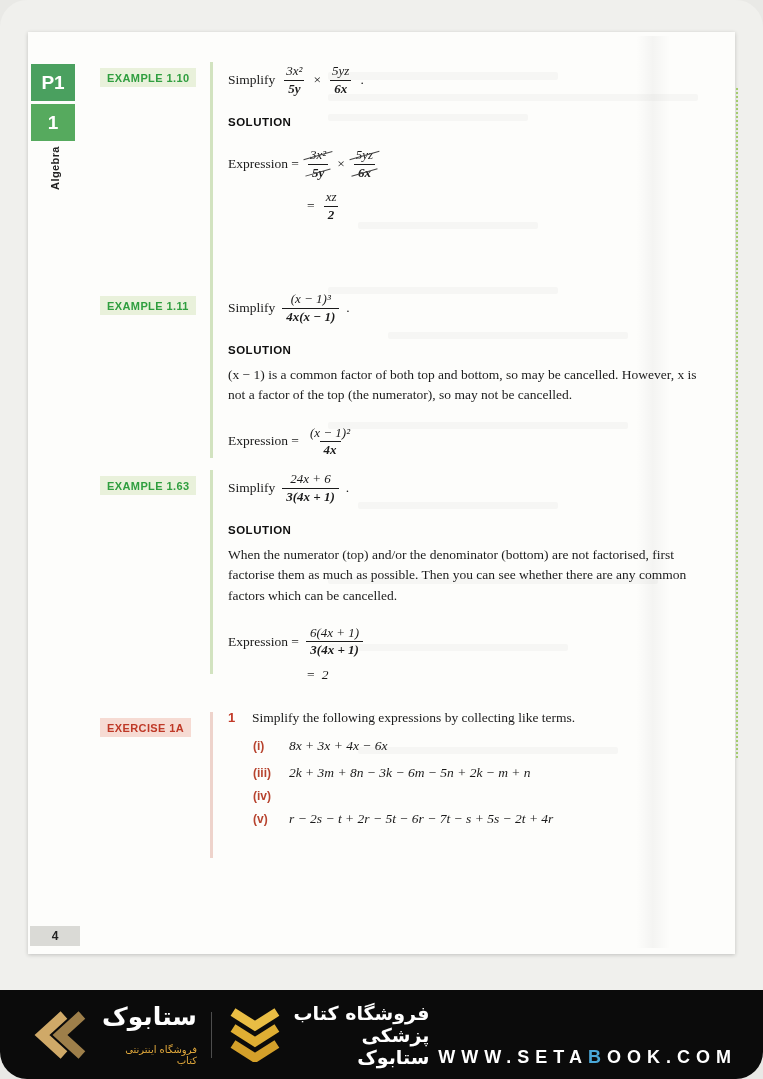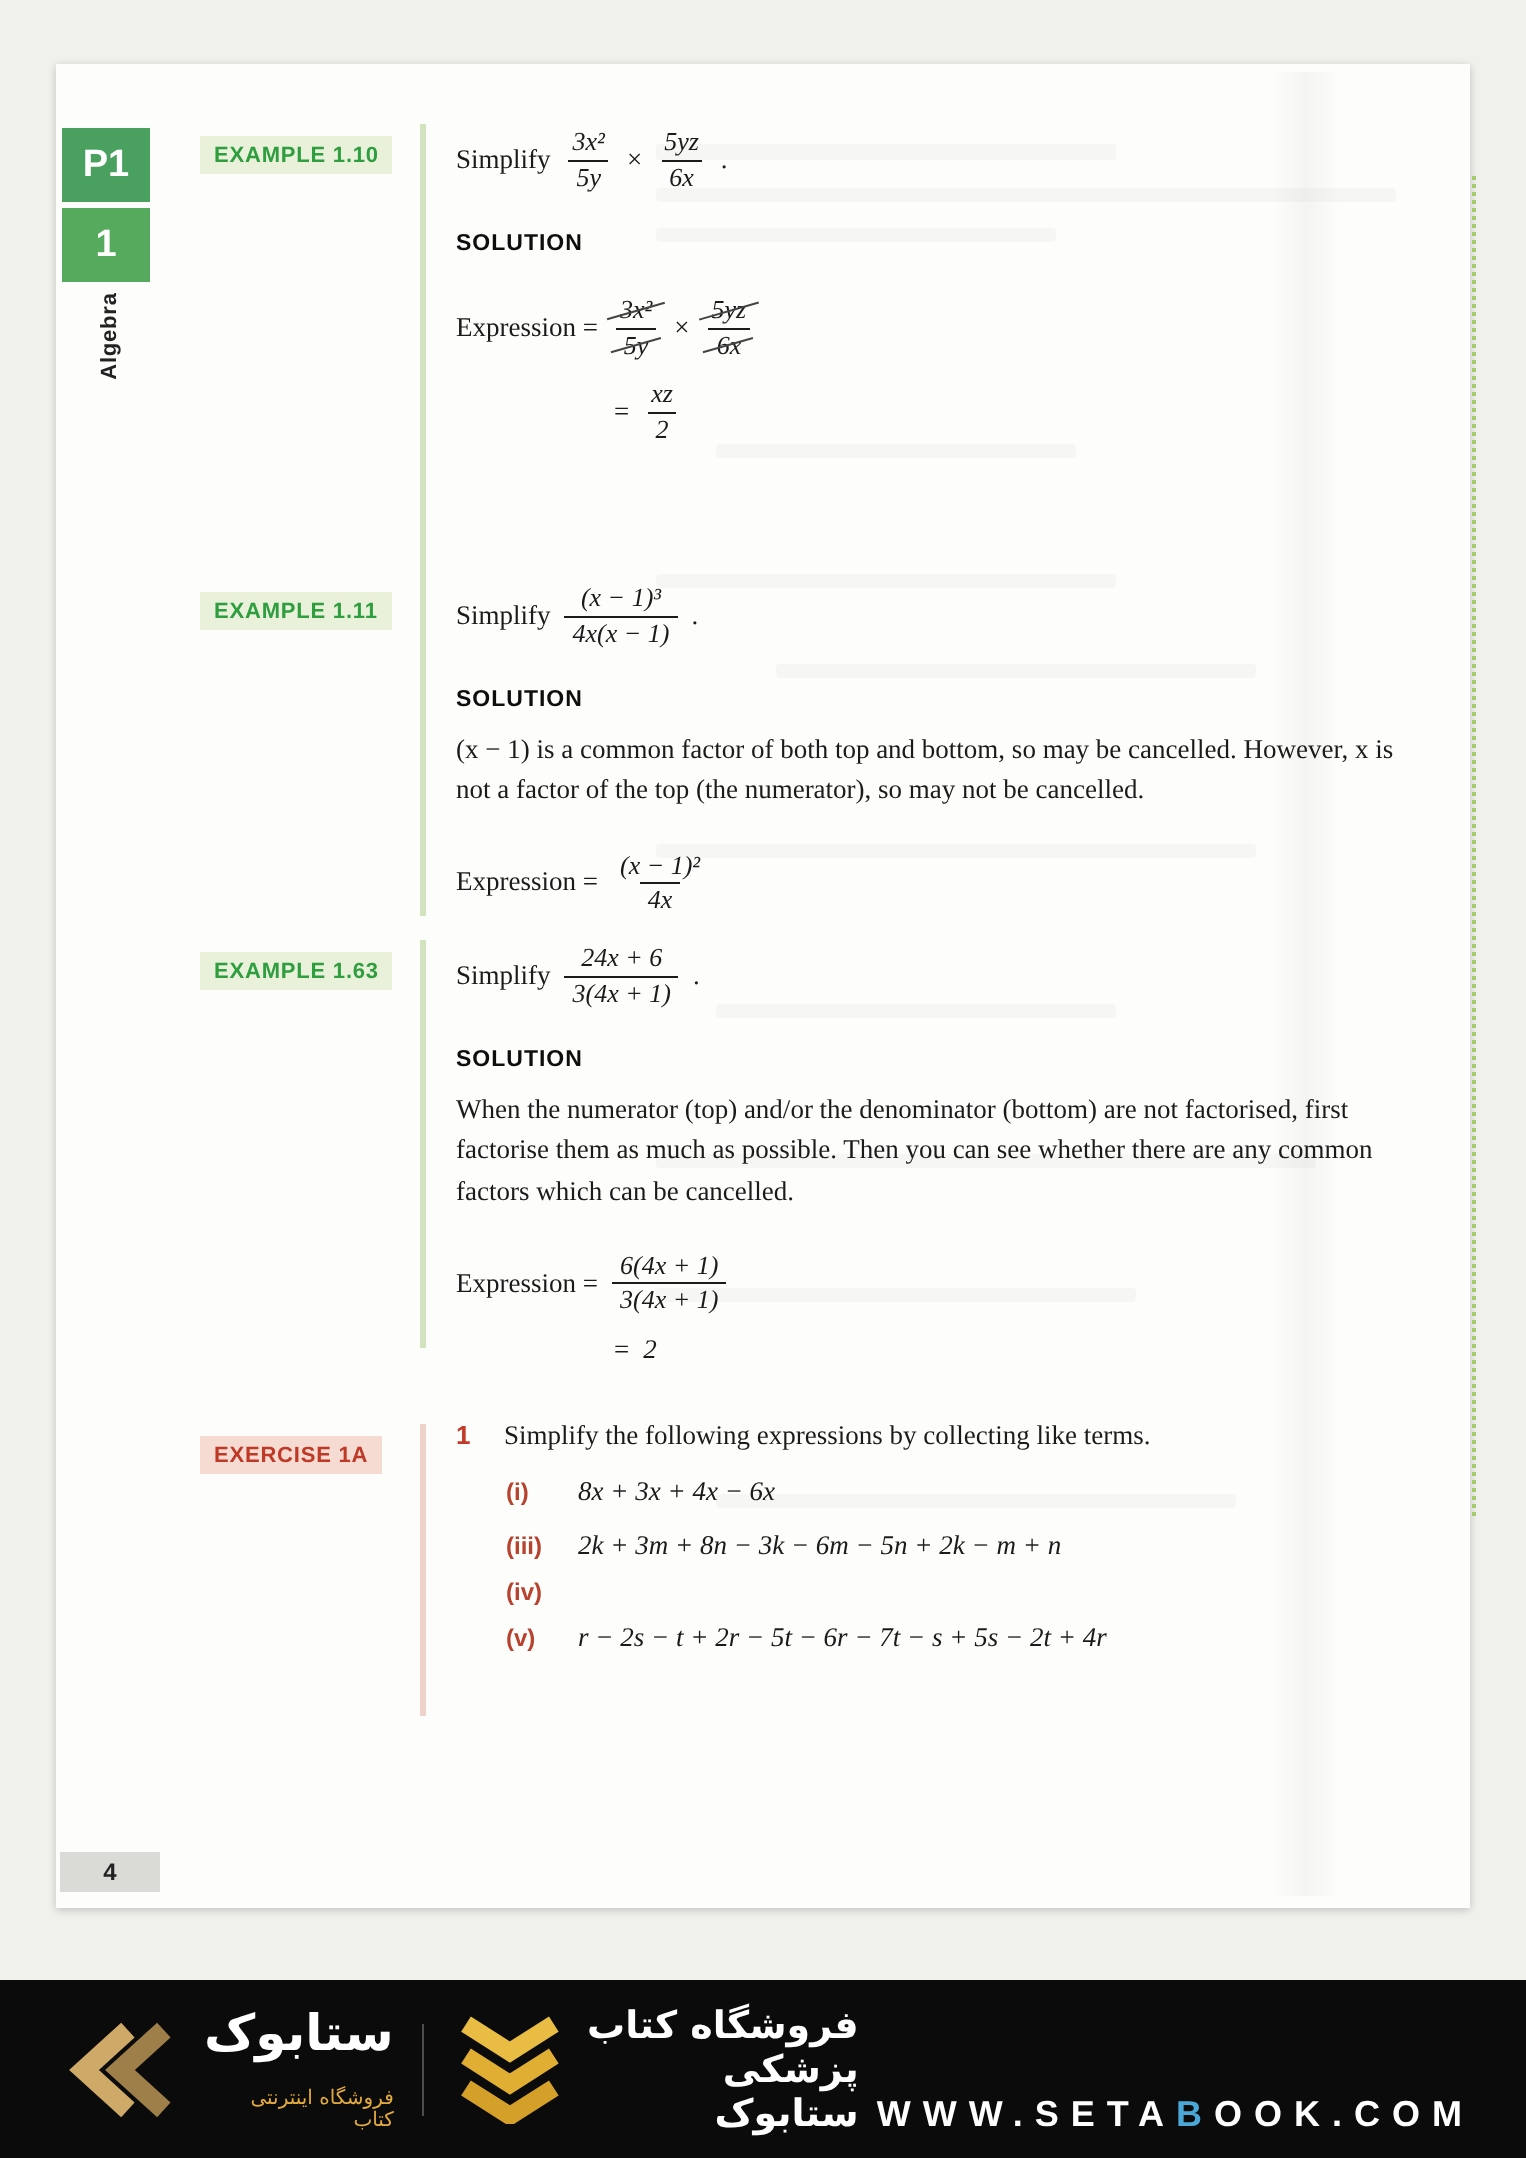--- a/index.html
+++ b/index.html
@@ -1,18 +1,18 @@
 <!DOCTYPE html>
 <html><head>
 <meta charset="utf-8">
 <style>
   * { margin:0; padding:0; box-sizing:border-box; }
   html,body { width:763px; height:1079px; }
   body { background:#e9e9e6; font-family:"Liberation Serif", serif; }
-  .canvas { position:relative; width:763px; height:1079px; background:#f0f0ed; overflow:hidden; }
+  .canvas { position:relative; width:763px; height:1079px; background:#f0f0ed; overflow:hidden;border-radius:27px; }
 
   .paper { position:absolute; left:28px; top:32px; width:707px; height:922px;
            background:#fdfdfb; box-shadow:0 1px 4px rgba(0,0,0,0.20); }
   .fold { position:absolute; left:608px; top:4px; bottom:6px; width:34px; pointer-events:none;
           background:linear-gradient(to right, rgba(0,0,0,0), rgba(0,0,0,0.035), rgba(0,0,0,0)); }
   .ghost { position:absolute; background:#777; opacity:0.055; height:7px; border-radius:2px; }
 
   .badge-unit { position:absolute; left:3px; top:32px; width:44px; height:37px; background:#4aa05f;
                 color:#fff; font:bold 19px "Liberation Sans", sans-serif;
                 display:flex; align-items:center; justify-content:center; }
@@ -37,41 +37,41 @@
   .solution { font:bold 11.5px "Liberation Sans", sans-serif; letter-spacing:0.5px;
               color:#0e0e0e; margin:14px 0 9px; }
   .para { margin-bottom:6px; }
   .expr { display:flex; align-items:center; gap:7px; margin-top:16px; min-height:40px; }
   .expr.result { margin-left:79px; margin-top:2px; }
 
   .math { font-style:italic; }
   .frac { display:inline-flex; flex-direction:column; align-items:center; text-align:center;
           line-height:1.25; font-size:13px; }
   .frac .num { padding:0 4px; }
-  .frac .den { padding:0 4px; border-top:1.2px solid #1b1b1b; }
+  .frac .den { padding:0 4px; border-top:1.2px solid #1b1b1b;font-weight:bold; }
   .cancel { position:relative; }
   .cancel::after { content:""; position:absolute; left:-3px; right:-3px; top:48%; height:1.3px;
                    background:#444; transform:rotate(-16deg); }
 
   .q-row { display:flex; gap:10px; align-items:baseline; }
   .q-num { font:bold 13px "Liberation Sans", sans-serif; color:#c23a28; min-width:14px; }
   .items { margin-top:8px; margin-left:25px; display:flex; flex-direction:column; gap:6px; }
   .item  { display:flex; gap:8px; align-items:baseline; }
   .item-num  { font:bold 12px "Liberation Sans", sans-serif; color:#b7432e; min-width:28px; }
   .item-expr { font-style:italic; }
 
   .pageno { position:absolute; left:2px; top:894px; width:50px; height:20px; background:#dadad6;
             display:flex; align-items:center; justify-content:center;
             font:bold 12px "Liberation Sans", sans-serif; color:#222; }
   .dotted { position:absolute; left:736px; top:88px; height:670px; border-left:2px dotted #a3cc6d; }
 
   .footer { position:absolute; left:0; top:990px; width:763px; height:89px; background:#0b0b0b;
             display:flex; align-items:center; padding:0 26px 0 30px; }
   .brand-group { display:flex; align-items:center; }
-  .brand-col { margin-left:12px; display:flex; flex-direction:column; align-items:center; }
+  .brand-col { margin-left:12px; display:flex; flex-direction:column; align-items:flex-end; }
   .brand-fa  { color:#fff; font-family:"DejaVu Sans", sans-serif; font-weight:bold; font-size:25px; line-height:1.1; }
   .brand-sub { color:#e2a93c; font-family:"DejaVu Sans", sans-serif; font-size:10px; margin-top:13px; }
   .sep { width:1px; height:46px; background:#4d4d4d; margin:0 14px; }
   .right-group { margin-left:auto; display:flex; flex-direction:row; align-items:flex-end; gap:9px; }
   .title-fa { color:#fff; font-family:"DejaVu Sans", sans-serif; font-size:19px; font-weight:600; }
   .url { color:#fff; font:bold 18px "Liberation Sans", sans-serif; letter-spacing:6px; white-space:nowrap; }
   .url .b-blue { color:#4aa8d8; }
 </style>
 </head>
 <body>

